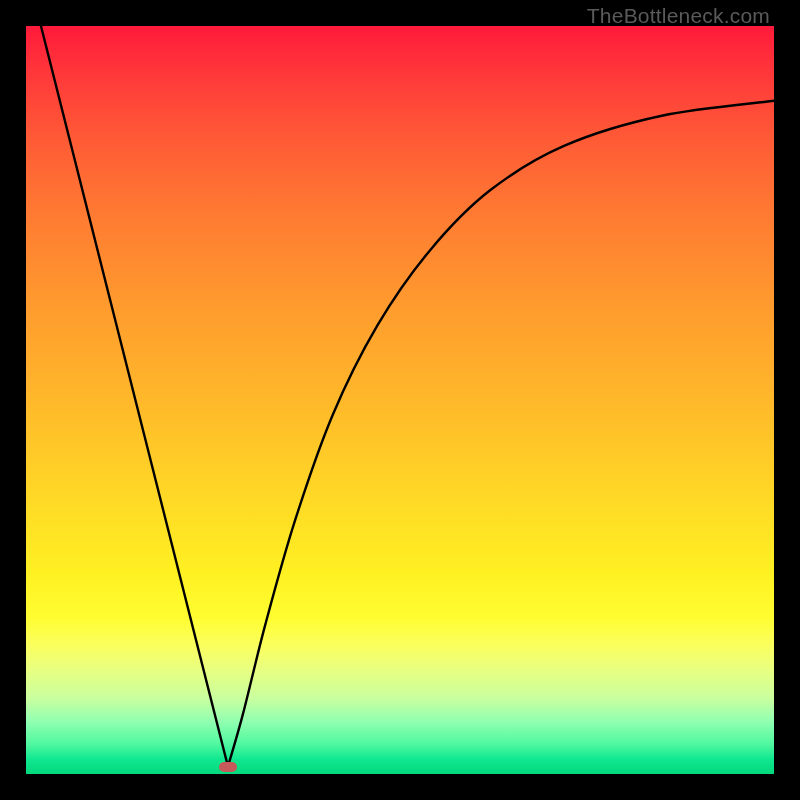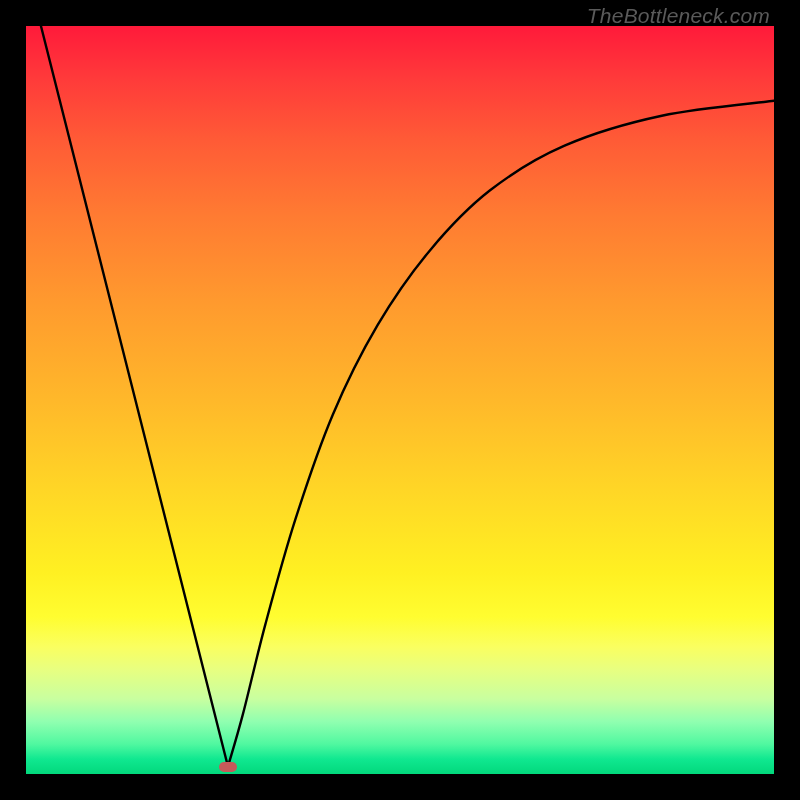--- a/index.html
+++ b/index.html
@@ -45,21 +45,20 @@
   }
   .watermark {
     position: absolute;
     top: 4px;
     right: 30px;
     font-family: Arial, Helvetica, sans-serif;
     font-size: 21px;
     color: #5a5a5a;
     letter-spacing: 0.2px;
     user-select: none;
-    font-style: italic;
   }
   svg.curve {
     position: absolute;
     left: 0;
     top: 0;
   }
   .marker {
     position: absolute;
     width: 18px;
     height: 10px;

